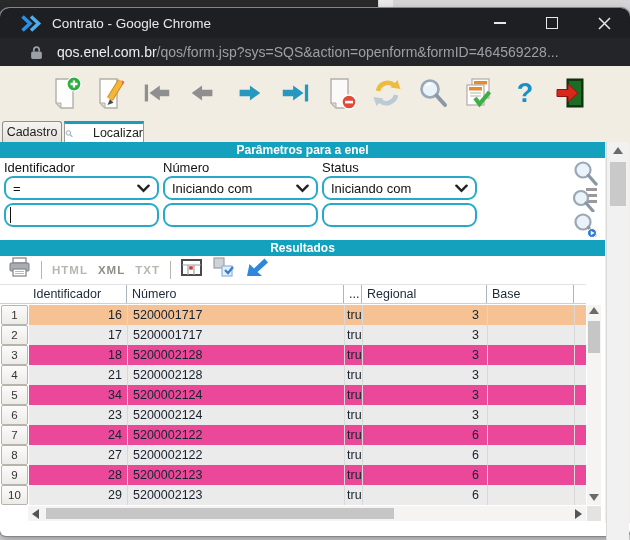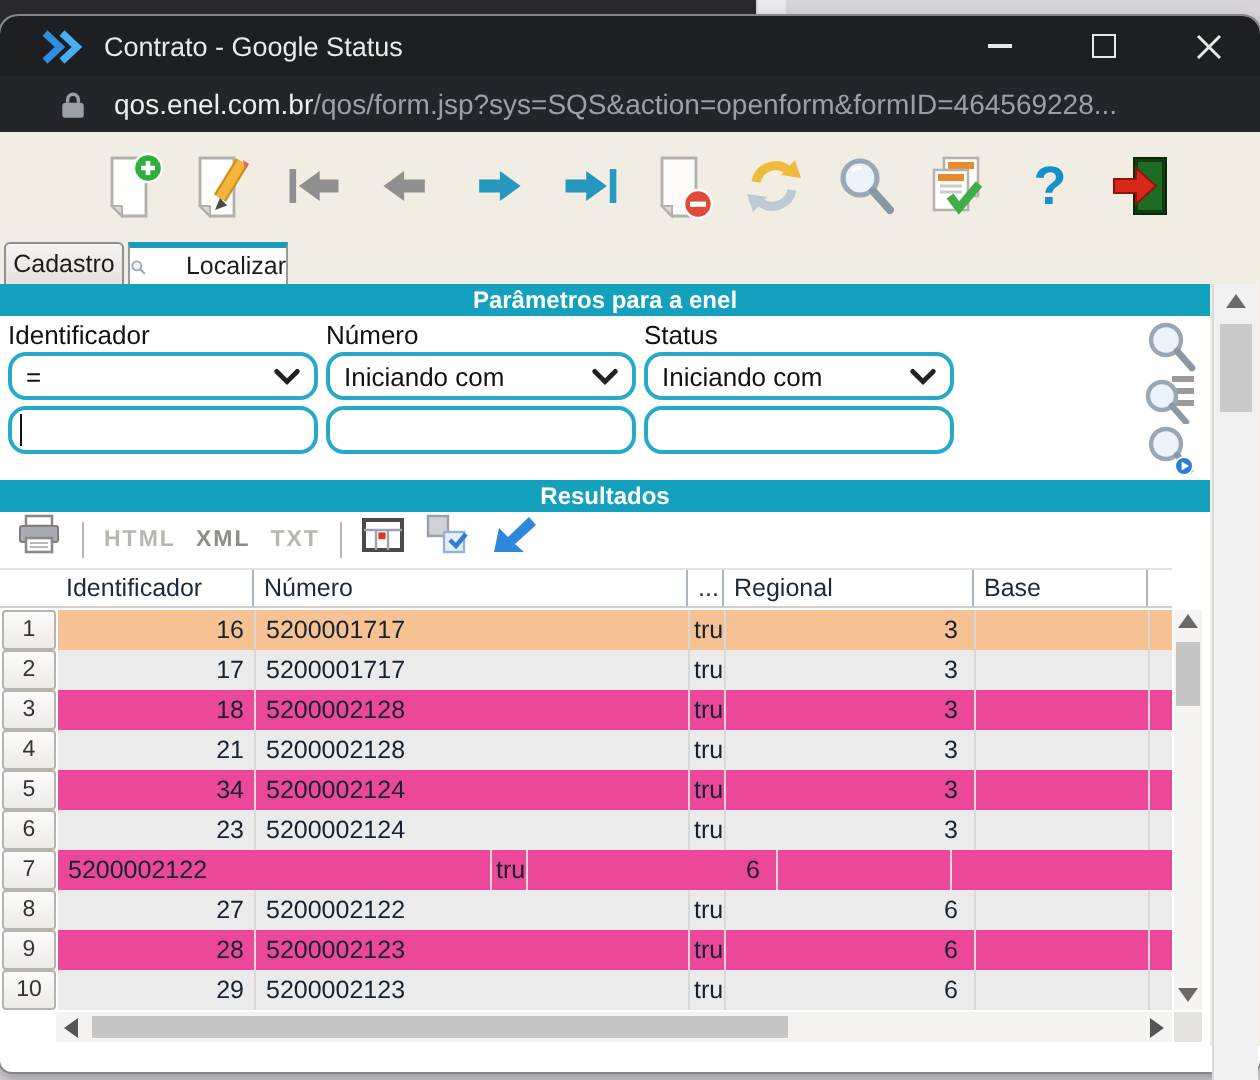--- a/index.html
+++ b/index.html
@@ -119,21 +119,21 @@
 
   <div class="window">
 
     <div class="titlebar">
       <span class="app-icon">
         <svg width="22" height="17" viewBox="0 0 22 17">
           <path d="M2.5 1.5 L10 8.5 L2.5 15.5" stroke="#2e8fe0" stroke-width="3.6" fill="none"></path>
           <path d="M11 1.5 L18.5 8.5 L11 15.5" stroke="#49aef2" stroke-width="3.6" fill="none"></path>
         </svg>
       </span>
-      <span class="win-title">Contrato - Google Status</span>
+      <span class="win-title">Contrato - Google Chrome</span>
       <div class="win-controls">
         <div class="wc">
             <span class="glyph-min"></span>
           </div>
         <div class="wc">
             <span class="glyph-max"></span>
           </div>
         <div class="wc">
           <svg width="13" height="13" viewBox="0 0 13 13">
             <path d="M1 1 L12 12 M12 1 L1 12" stroke="#e7e8ea" stroke-width="1.5"></path>
@@ -442,20 +442,21 @@
       <div class="td c-status">tru</div>
       <div class="td c-reg">3</div>
       <div class="td c-base"></div>
       <div class="td c-fill"></div>
     </div>
   </div>
 
   <div class="trow">
     <div class="rownum">7</div>
     <div class="cells">
+      <div class="td c-id">24</div>
       <div class="td c-num">5200002122</div>
       <div class="td c-status">tru</div>
       <div class="td c-reg">6</div>
       <div class="td c-base"></div>
       <div class="td c-fill"></div>
     </div>
   </div>
 
   <div class="trow">
     <div class="rownum">8</div>

